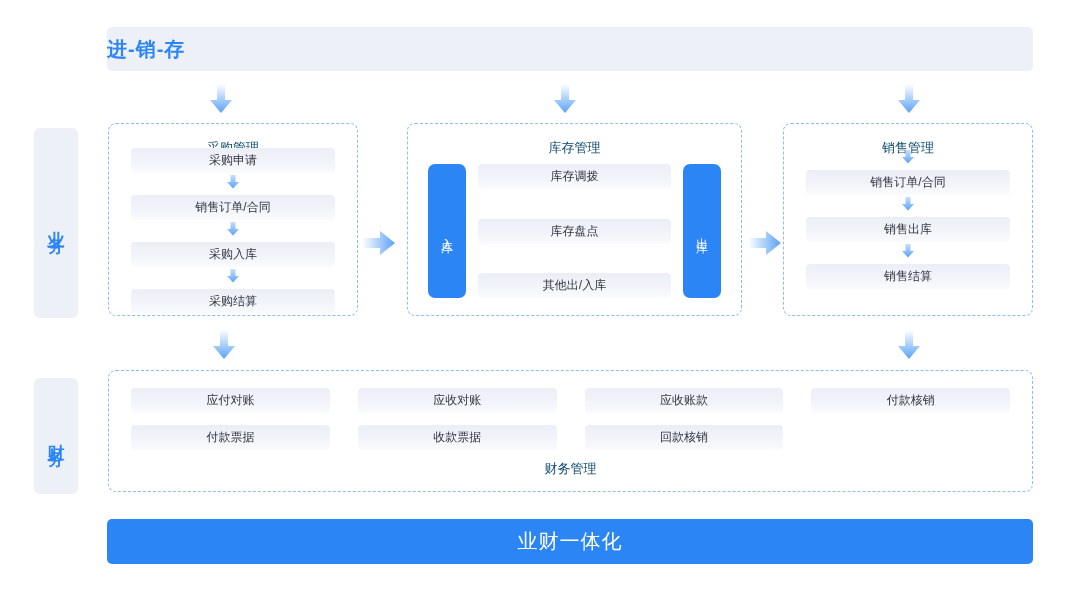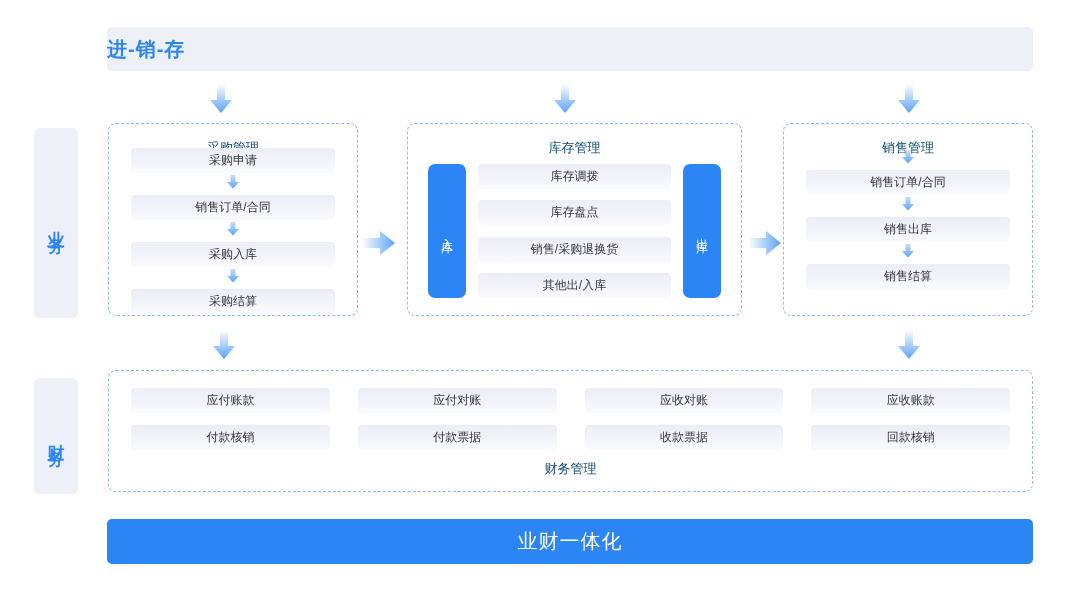--- a/index.html
+++ b/index.html
@@ -345,21 +345,20 @@
     <div class="io-bar in">
       <span class="io-bar-text">入库</span>
     </div>
     <div class="io-bar out">
       <span class="io-bar-text">出库</span>
     </div>
 
     <div class="inv-list">
       <div class="pill">库存调拨</div>
       <div class="pill">库存盘点</div>
-      <div class="pill">销售/采购退换货</div>
       <div class="pill">其他出/入库</div>
     </div>
   </div>
 
   <div class="panel sales">
     <div class="panel-title">销售管理</div>
     <div class="flow-col">
       <span class="mini-arrow">
         <svg width="14" height="14" viewBox="0 0 14 14">
           <defs>
@@ -394,21 +393,20 @@
           </defs>
           <path d="M4.5,0 L9.5,0 L9.5,7 L13,7 L7,13.5 L1,7 L4.5,7 Z" fill="url(#gm6)"></path>
         </svg>
       </span>
       <div class="pill">销售结算</div>
     </div>
   </div>
 
   <div class="panel finance">
     <div class="fin-grid">
-      <div class="pill">应付账款</div>
       <div class="pill">应付对账</div>
       <div class="pill">应收对账</div>
       <div class="pill">应收账款</div>
       <div class="pill">付款核销</div>
       <div class="pill">付款票据</div>
       <div class="pill">收款票据</div>
       <div class="pill">回款核销</div>
     </div>
     <div class="panel-title bottom">财务管理</div>
   </div>

